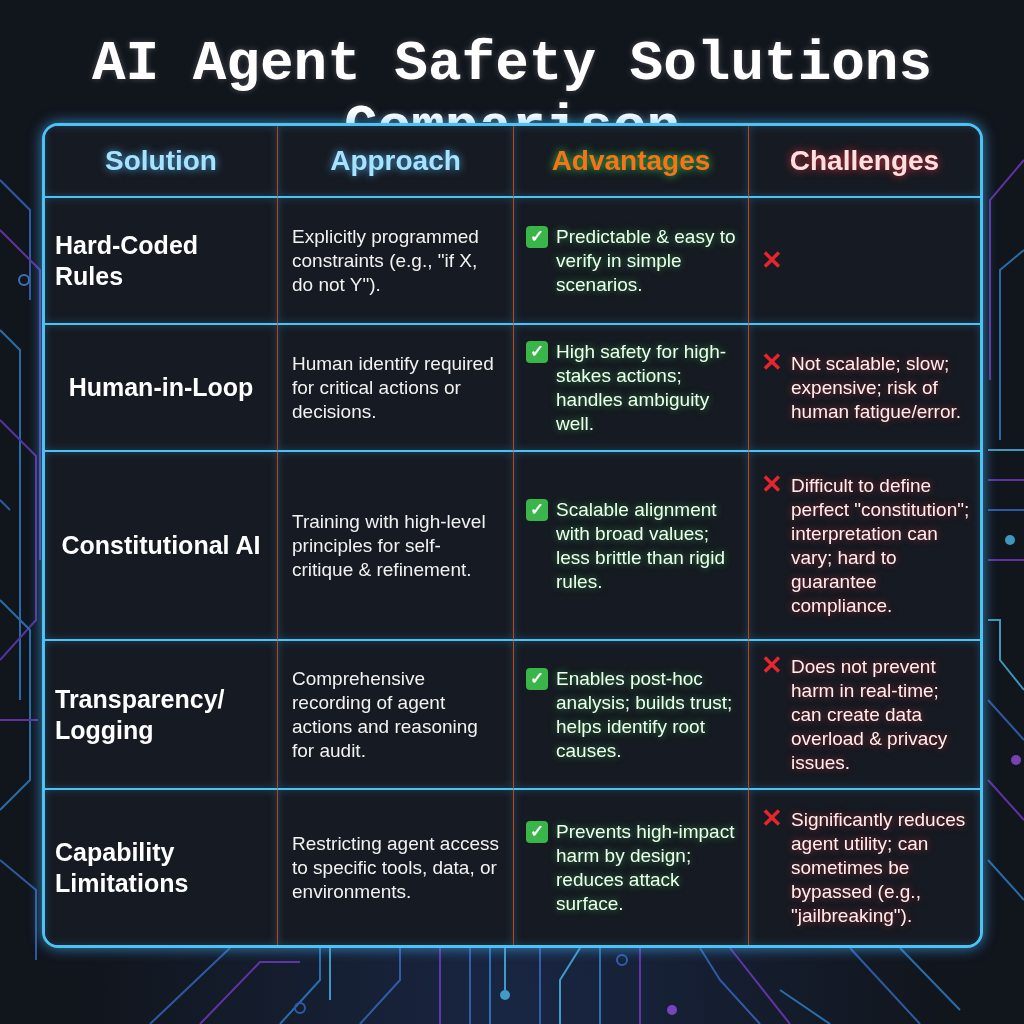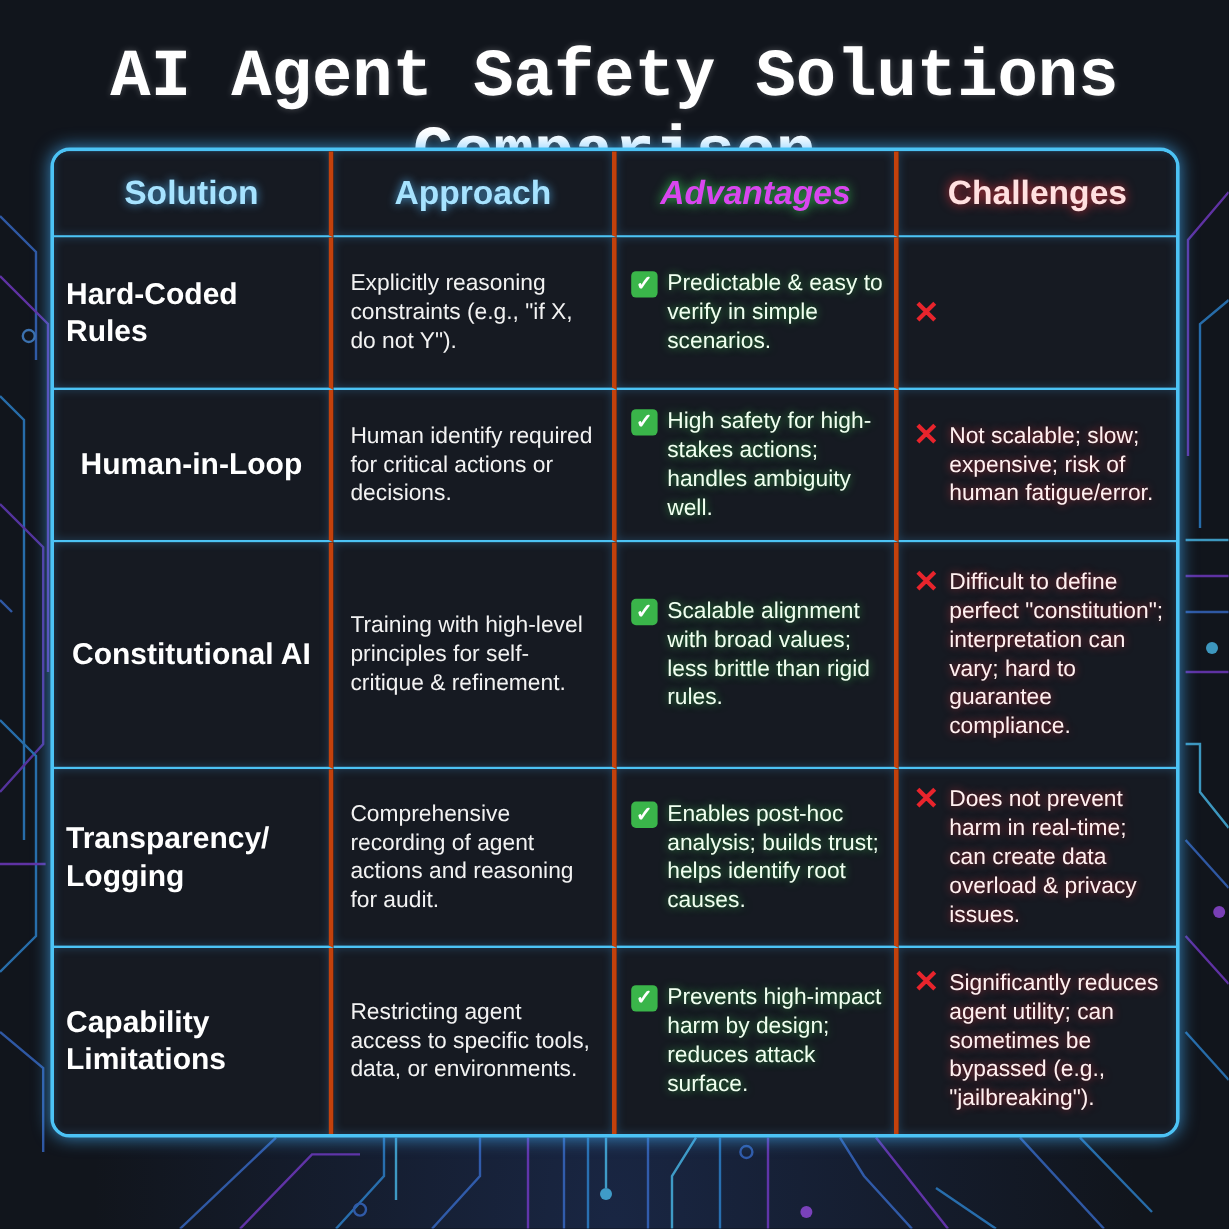--- a/index.html
+++ b/index.html
@@ -47,38 +47,38 @@
       border-radius: 16px;
       box-shadow: 0 0 14px rgba(70,180,255,0.7), inset 0 0 10px rgba(70,180,255,0.35);
       background: #151a22;
       box-sizing: border-box;
       overflow: hidden;
       display: grid;
       grid-template-columns: 233px 236px 235px 231px;
       grid-template-rows: 72px 127px 127px 189px 149px 155px;
     }
     .cell {
-      border-right: 4px solid #c2410c;
+      border-right: 1px solid #c2410c;
       border-bottom: 2px solid #4cc3f5;
       box-shadow: inset 0 0 8px rgba(70,180,255,0.25);
       background: #161a22;
       box-sizing: border-box;
       display: flex;
       align-items: center;
       position: relative;
     }
     .cell.last-col { border-right: none; }
     .cell.last-row { border-bottom: none; }
     .hdr {
       justify-content: center;
       font-size: 28px;
       font-weight: bold;
     }
     .hdr.blue { color: #a6e3ff; text-shadow: 0 0 8px rgba(90,190,255,0.8); }
-    .hdr.green { color: #d946ef; text-shadow: 0 0 9px rgba(60,220,90,0.9); font-style: italic; }
+    .hdr.green { color: #f97316; text-shadow: 0 0 9px rgba(60,220,90,0.9); }
     .hdr.red { color: #ffe0e0; text-shadow: 0 0 9px rgba(230,50,60,0.9); }
     .sol {
       justify-content: center;
       text-align: left;
       color: #ffffff;
       font-size: 25px;
       font-weight: bold;
       line-height: 31px;
       padding: 0 10px;
     }
@@ -186,21 +186,21 @@
   <div class="title">AI Agent Safety Solutions Comparison</div>
 
   <div class="table">
 
     <div class="cell hdr blue">Solution</div>
     <div class="cell hdr blue">Approach</div>
     <div class="cell hdr green">Advantages</div>
     <div class="cell hdr red last-col">Challenges</div>
 
     <div class="cell sol">Hard-Coded Rules</div>
-    <div class="cell appr">Explicitly reasoning constraints (e.g., "if X, do not Y").</div>
+    <div class="cell appr">Explicitly programmed constraints (e.g., "if X, do not Y").</div>
     <div class="cell adv vcenter">
       <div class="content">
         <span class="check">✓</span>
         <span>Predictable &amp; easy to verify in simple scenarios.</span>
       </div>
     </div>
     <div class="cell chal last-col vcenter">
       <div class="content">
         <span class="cross">✕</span>
       </div>

